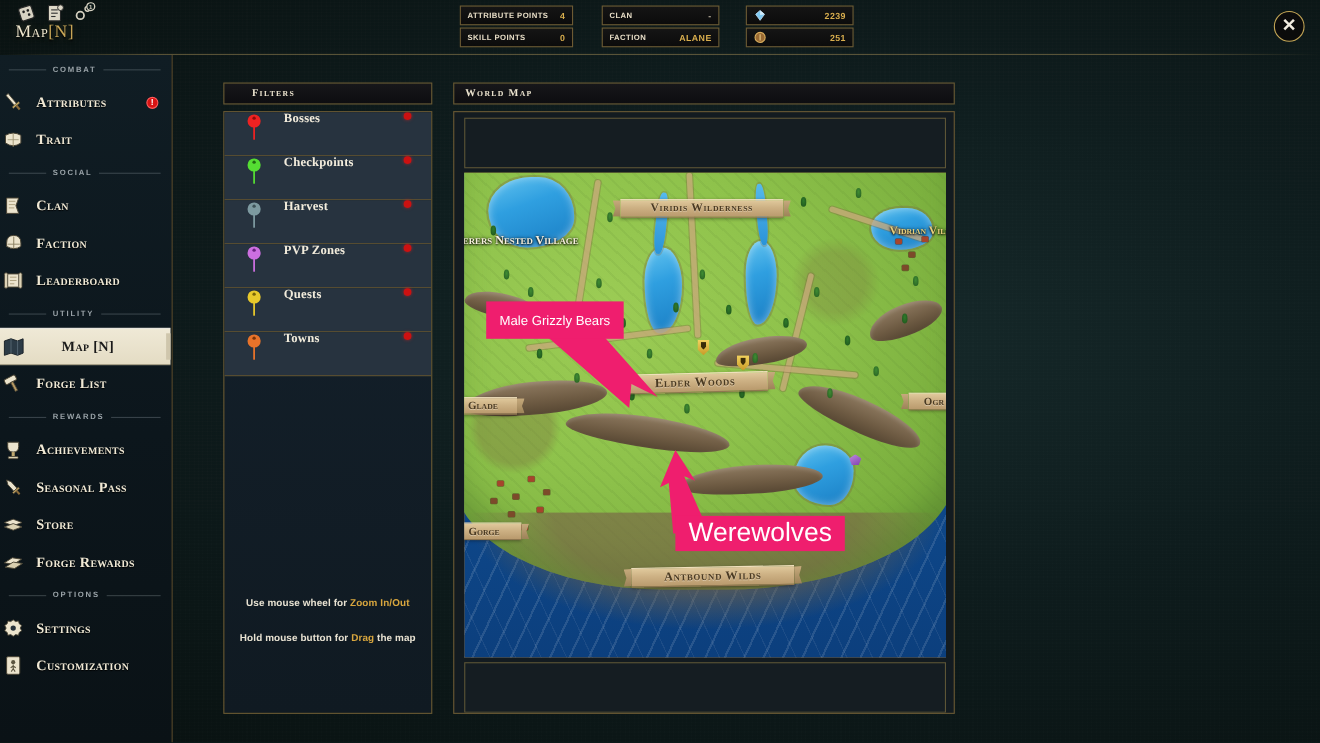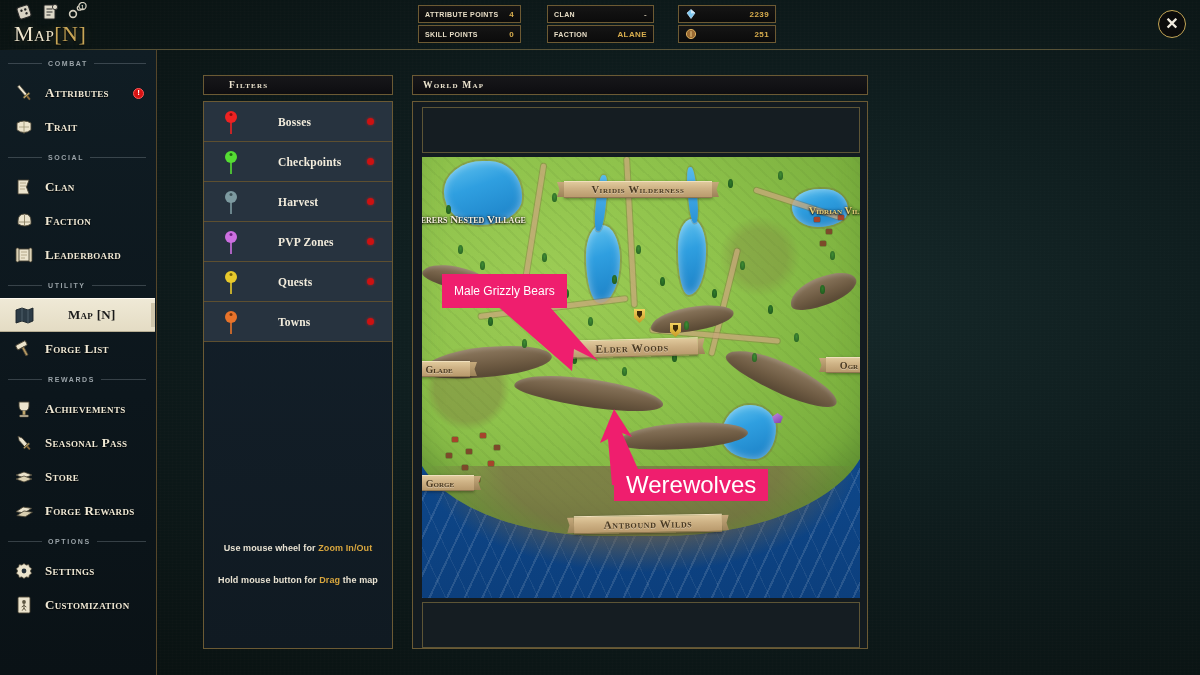--- a/index.html
+++ b/index.html
@@ -31,21 +31,21 @@
     z-index:5;
   }
   #title-block{
     position:absolute; left:8px; top:0; width:160px; height:50px;
   }
   .tb-icons{ position:absolute; left:6px; top:2px; display:flex; gap:6px; align-items:flex-start;}
   .tb-ico{ opacity:.92; }
   #page-title{
     position:absolute; left:6px; top:21px;
     font-family:"Liberation Serif", serif;
-    font-size:22px; letter-spacing:.5px;
+    font-size:16px; letter-spacing:.5px;
     font-variant:small-caps;
     color:#efe6cd;
     text-shadow:0 1px 2px #000, 0 0 8px rgba(220,190,120,.25);
     white-space:nowrap;
     text-align:right;
   }
   #page-title .brk{ color:#c8a657; }
 
   
   .stat-group{
@@ -105,21 +105,21 @@
     font-family:"Liberation Sans", sans-serif;
     font-size:7px; letter-spacing:1.6px; font-weight:bold;
     color:#9aa3a8; text-transform:uppercase;
     white-space:nowrap;
   }
   .side-sect .ln{ flex:1; height:1px; background:rgba(170,180,185,.28); }
   .side-sect .ln.l{ flex:0 0 34px; }
 
   .side-item{
     height:34px; display:flex; align-items:center; gap:9px;
-    padding-left:12px; cursor:pointer; position:relative;
+    padding-left:0; cursor:pointer; position:relative;
   }
   .side-item .txt{
     font-family:"Liberation Serif", serif;
     font-size:13px; letter-spacing:.3px;
     font-variant:small-caps; font-weight:bold;
     color:#efe8d4;
     text-shadow:0 1px 1px #000;
     white-space:nowrap;
   }
   .side-item.active{
@@ -154,25 +154,24 @@
   }
 
   #filters-panel{ position:absolute; left:203px; top:75px; width:190px; z-index:3;padding-left:25px; }
   #filters-body{
     position:absolute; left:203px; top:101px; width:190px; height:548px;
     border:1px solid #6b5a34;
     background:linear-gradient(180deg,#14212c 0%,#101a22 100%);
     z-index:3; overflow:hidden;
   }
   .filter-row{
-    height:40px; display:flex; align-items:center;
+    height:40px; display:flex; align-items:flex-start;
     background:#27333f;
     border-bottom:1px solid #5d4f30;
     cursor:pointer;
-    gap:20px;
   }
   .filter-row .pinwrap{ width:54px; display:flex; justify-content:center; align-items:center; }
   .filter-row .fname{
     flex:1;
     font-family:"Liberation Serif", serif;
     font-size:11.5px; font-weight:bold; color:#f2ecdc;
     letter-spacing:.2px;
   }
   .filter-row .dot{
     width:7px; height:7px; border-radius:50%;

